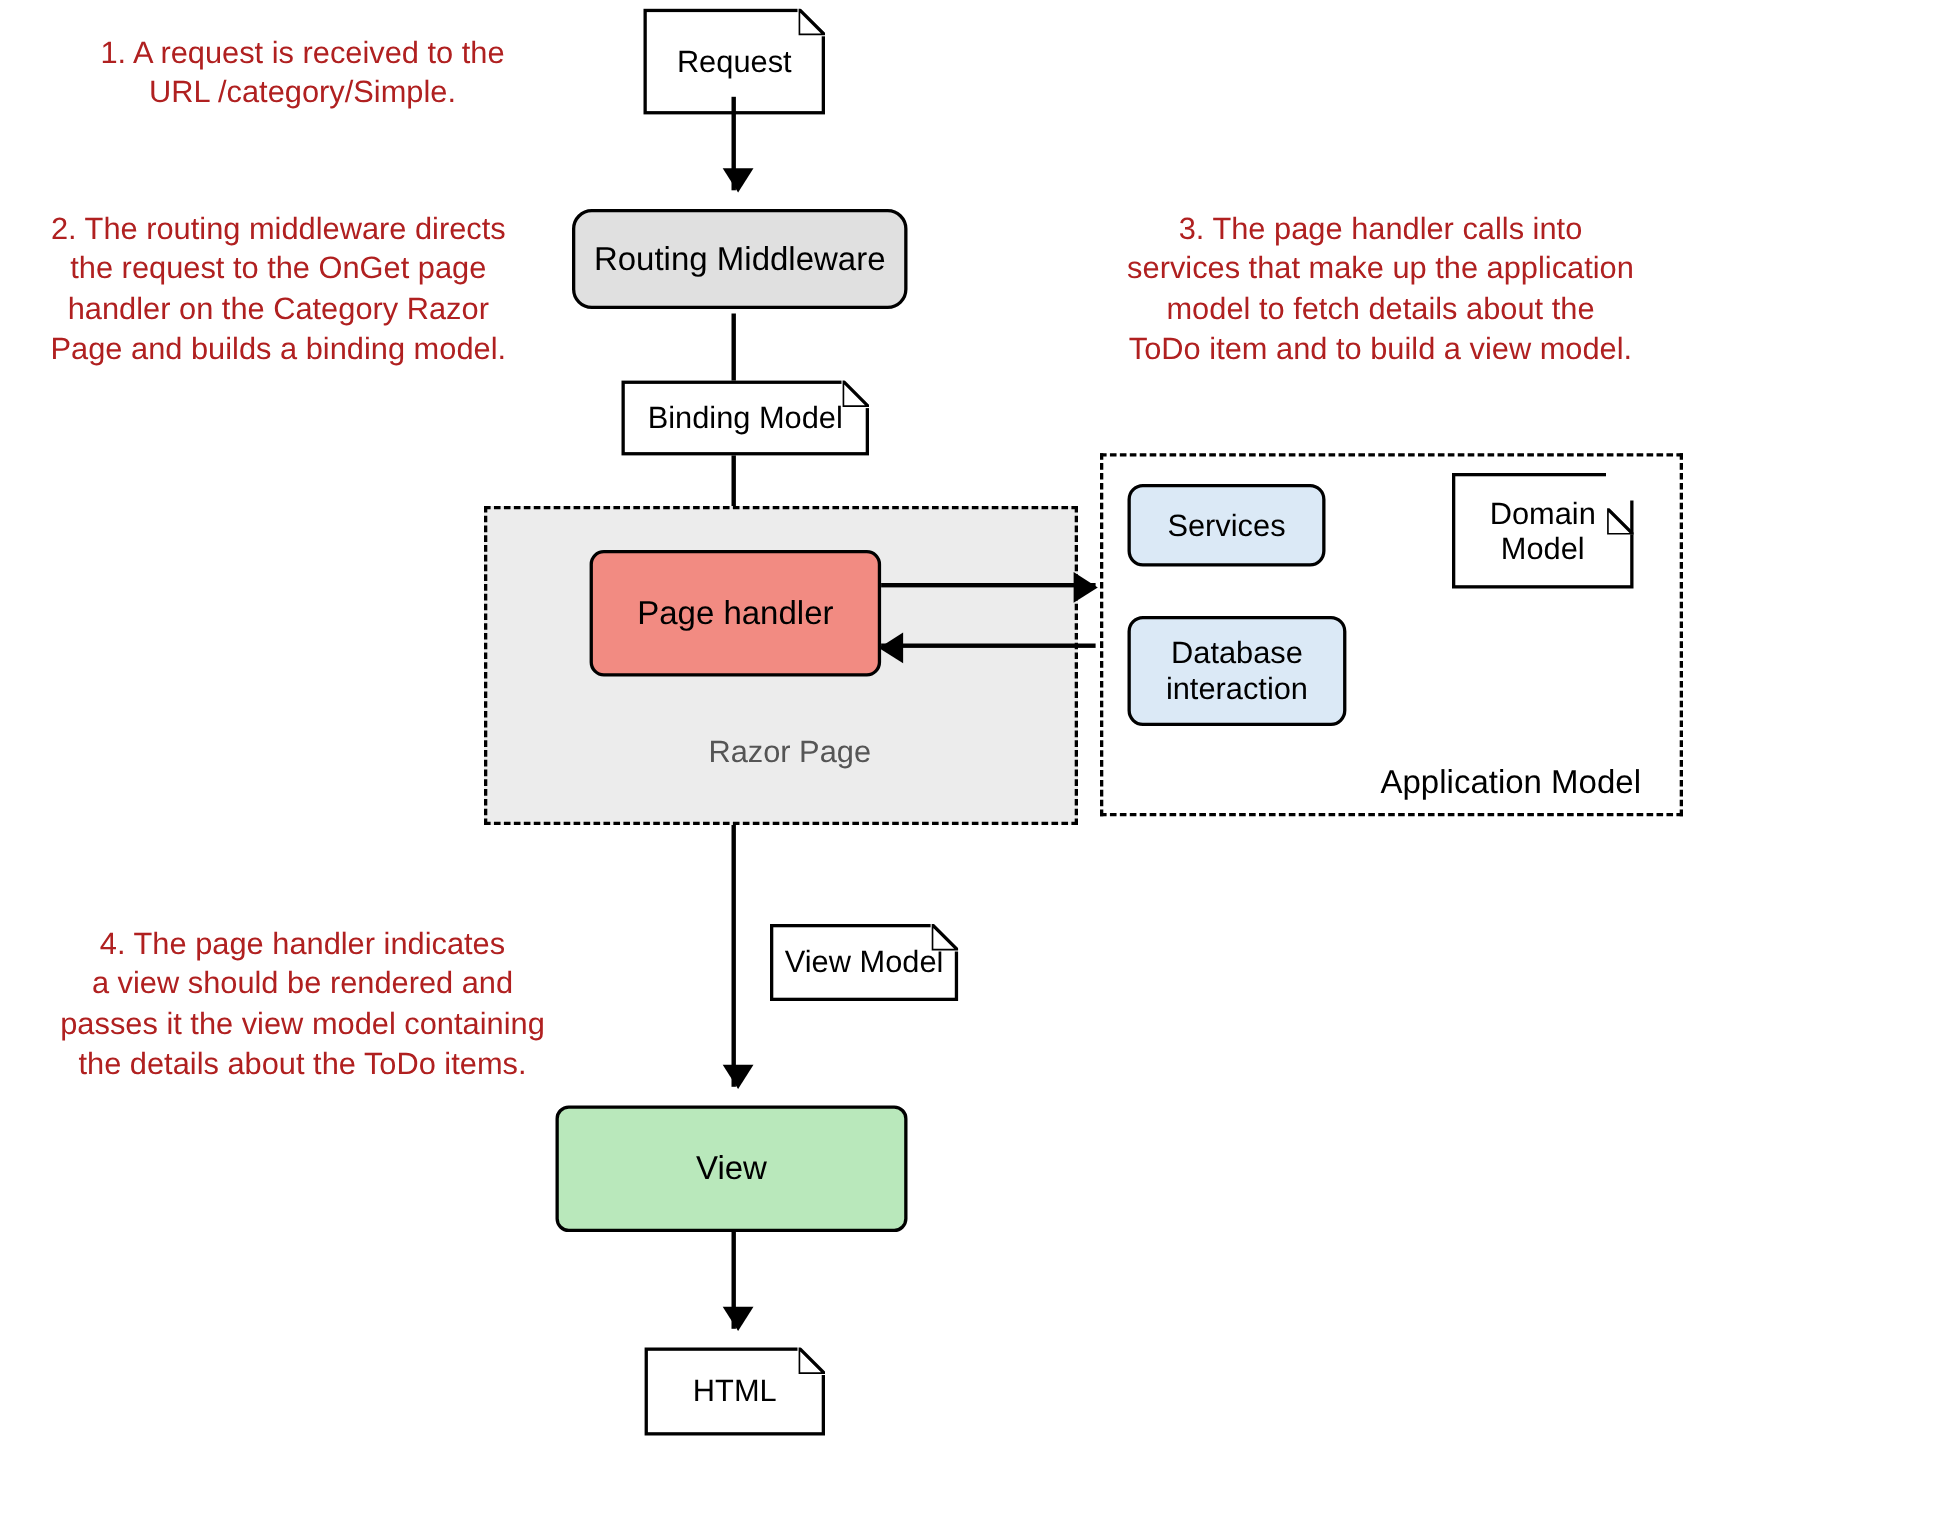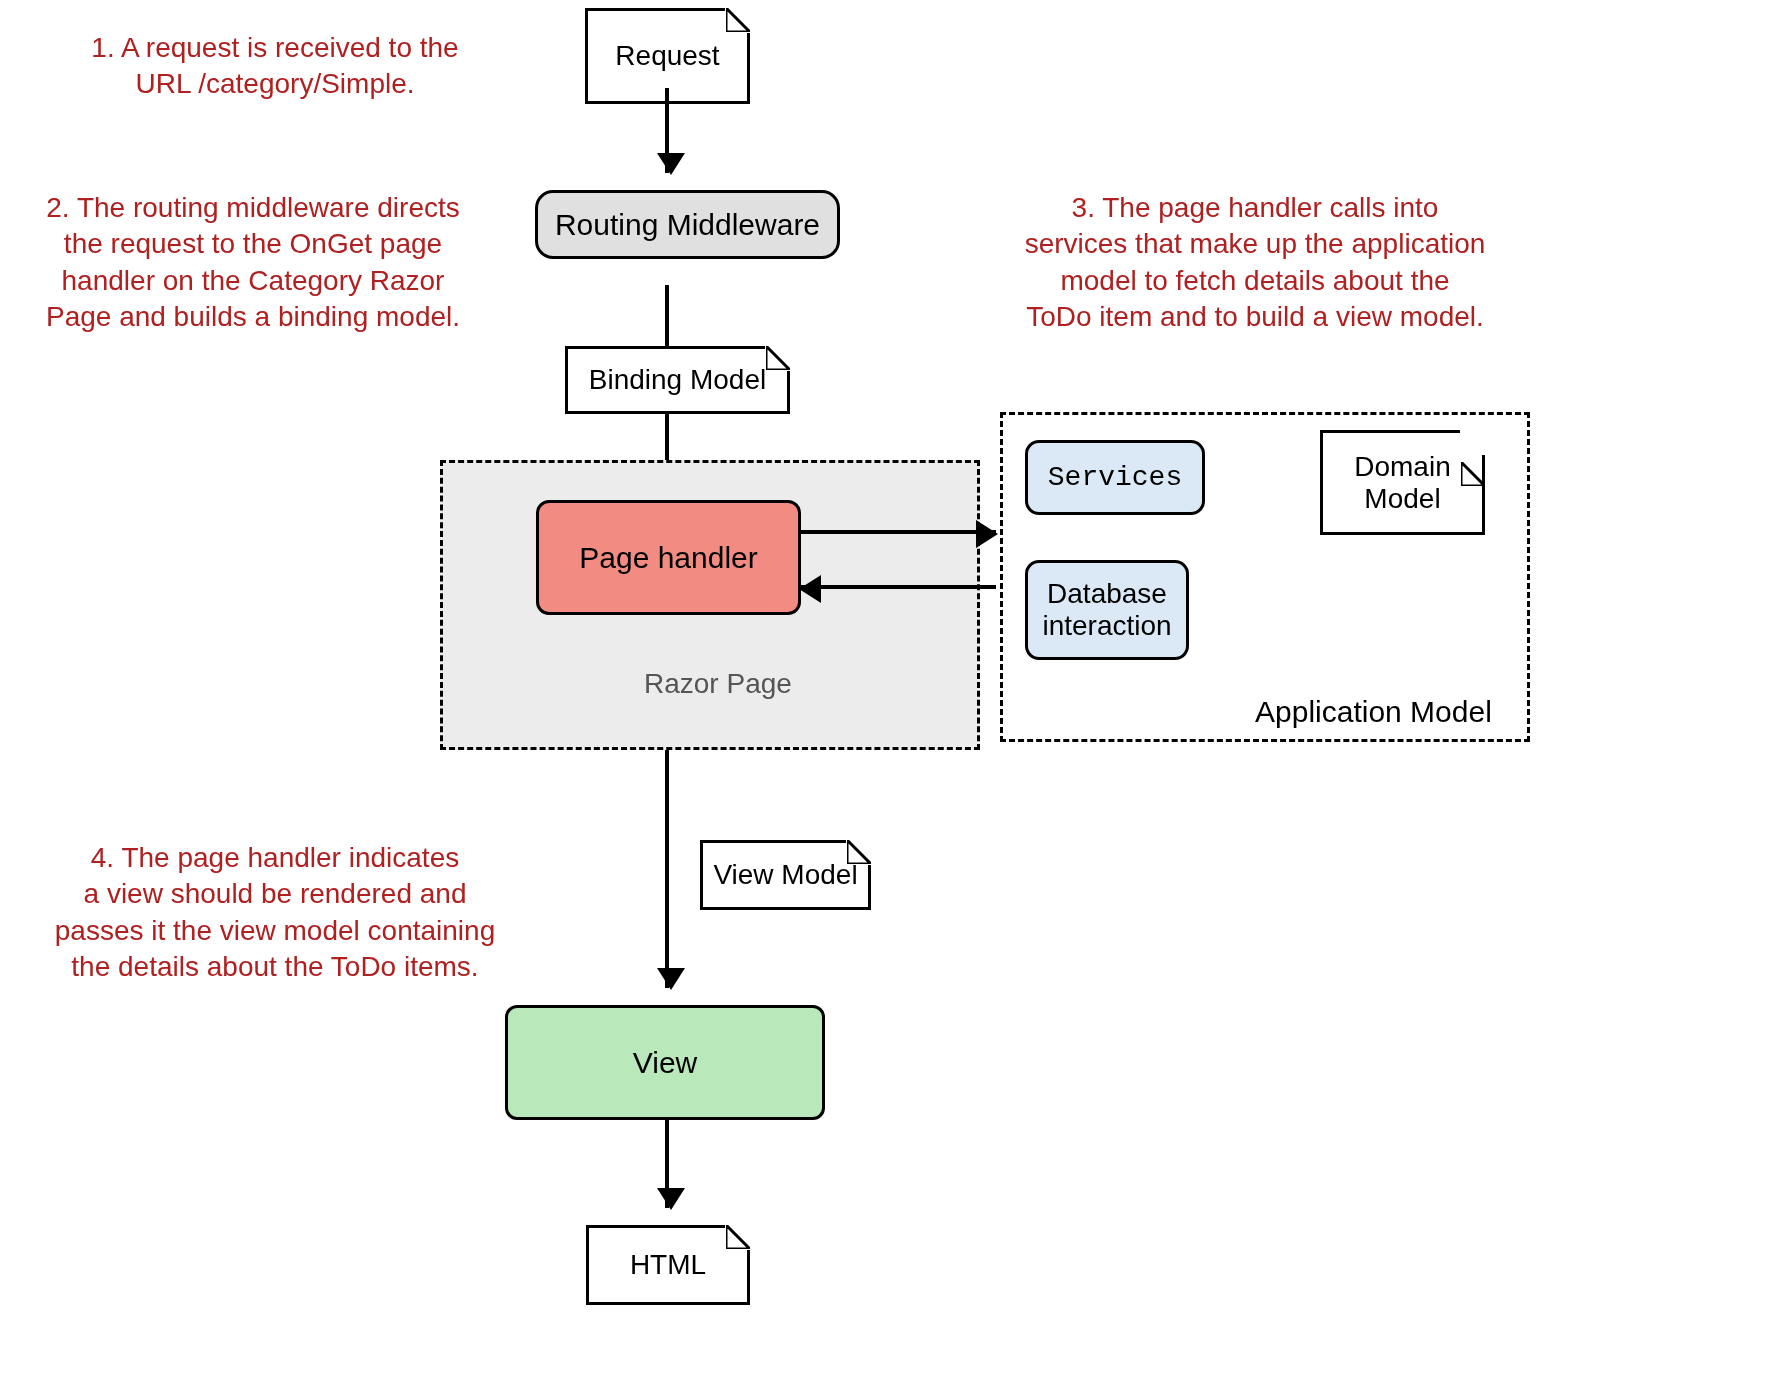--- a/index.html
+++ b/index.html
@@ -155,21 +155,21 @@
     <span>Request</span>
     <span class="fold-line">
       <svg width="24" height="24">
           <polygon points="0,0 24,24 0,24" fill="#fff" stroke="#000" stroke-width="3"></polygon>
         </svg>
     </span>
   </div>
 
   <div class="v-arrow" style="left:665px; top:88px; height:85px;"></div>
 
-  <div class="block grey" style="left:535px; top:190px; width:305px; height:69px;text-align:right;">
+  <div class="block grey" style="left:520px; top:190px; width:305px; height:91px;text-align:right;">
     <span>Routing Middleware</span>
   </div>
 
   <div class="v-arrow" style="left:665px; top:285px; height:198px;"></div>
 
   <div class="doc" style="left:565px; top:346px; width:225px; height:68px;">
     <span>Binding Model</span>
     <span class="fold-line">
       <svg width="24" height="24">
           <polygon points="0,0 24,24 0,24" fill="#fff" stroke="#000" stroke-width="3"></polygon>
@@ -180,25 +180,25 @@
   <div class="dashed-box grey" style="left:440px; top:460px; width:540px; height:290px;"></div>
   <div class="dashed-label" style="left:620px; top:668px;margin-left:24px;">Razor Page</div>
 
   <div class="block red" style="left:536px; top:500px; width:265px; height:115px;">
     <span>Page handler</span>
   </div>
 
   <div class="dashed-box white" style="left:1000px; top:412px; width:530px; height:330px;"></div>
   <div class="dashed-label black" style="left:1255px; top:695px;">Application Model</div>
 
-  <div class="block blue small" style="left:1025px; top:440px; width:180px; height:75px;font-family:Liberation Mono, monospace;">
+  <div class="block blue small" style="left:1025px; top:440px; width:180px; height:75px;">
     <span>Services</span>
   </div>
 
-  <div class="block blue small" style="left:1025px; top:560px; width:164px; height:100px; white-space:pre-line;">
+  <div class="block blue small" style="left:1025px; top:560px; width:199px; height:100px; white-space:pre-line;">
     <span>Database
 interaction</span>
   </div>
 
   <div class="doc" style="left:1320px; top:430px; width:165px; height:105px; white-space:pre-line;">
     <span>Domain
 Model</span>
     <span class="fold-line">
       <svg width="24" height="24">
           <polygon points="0,0 24,24 0,24" fill="#fff" stroke="#000" stroke-width="3"></polygon>

